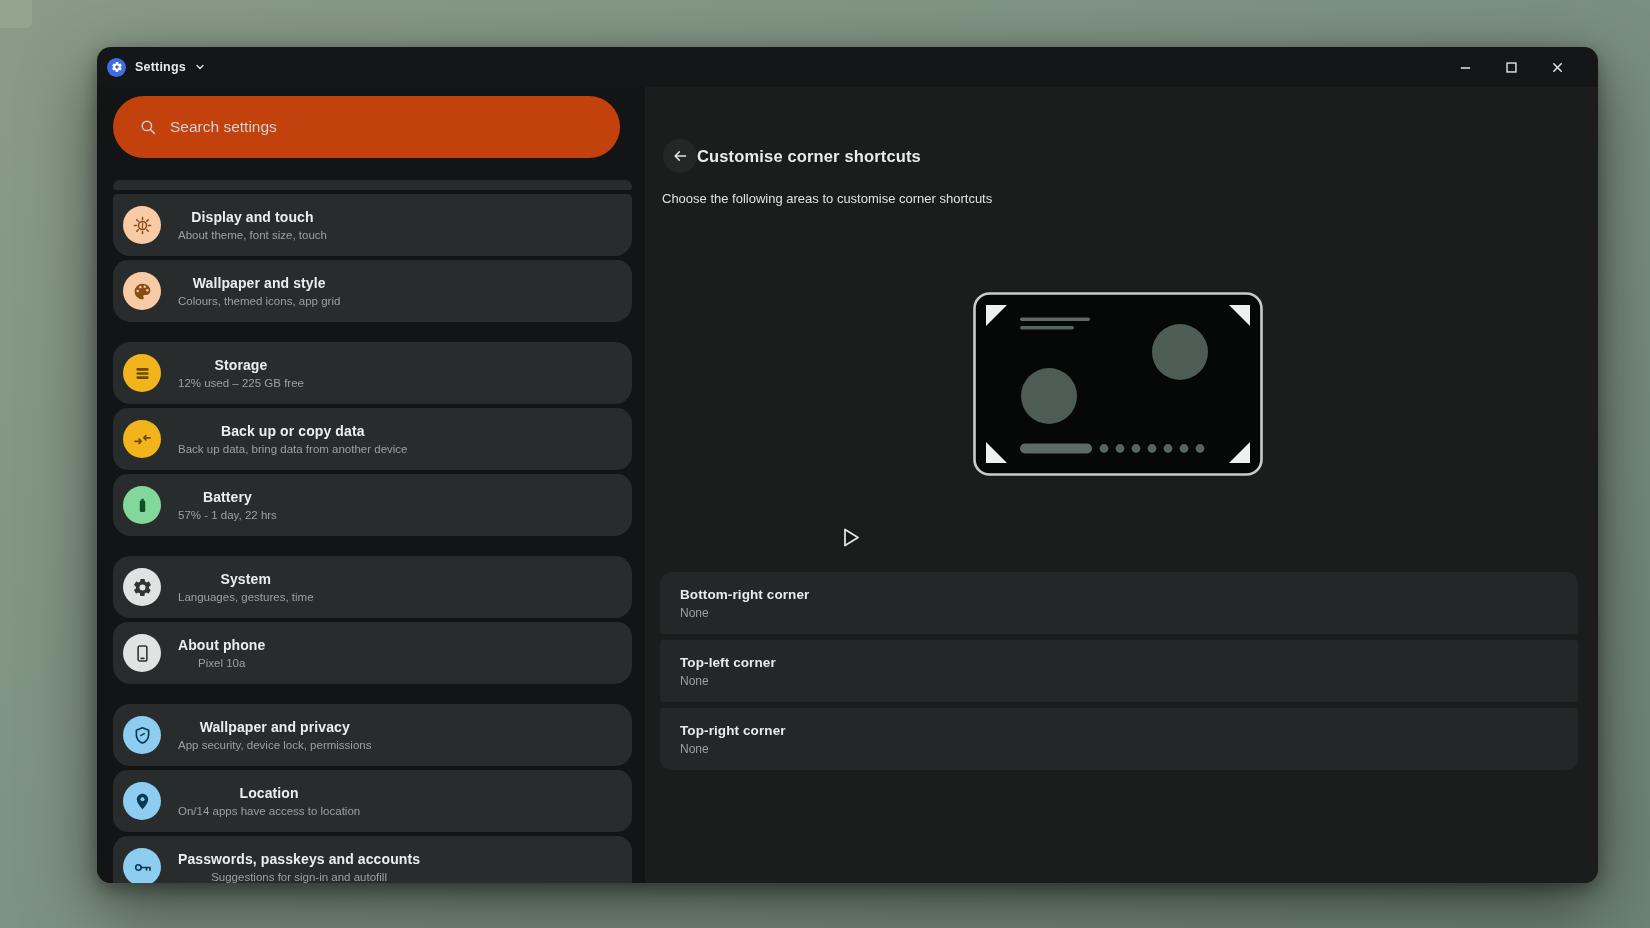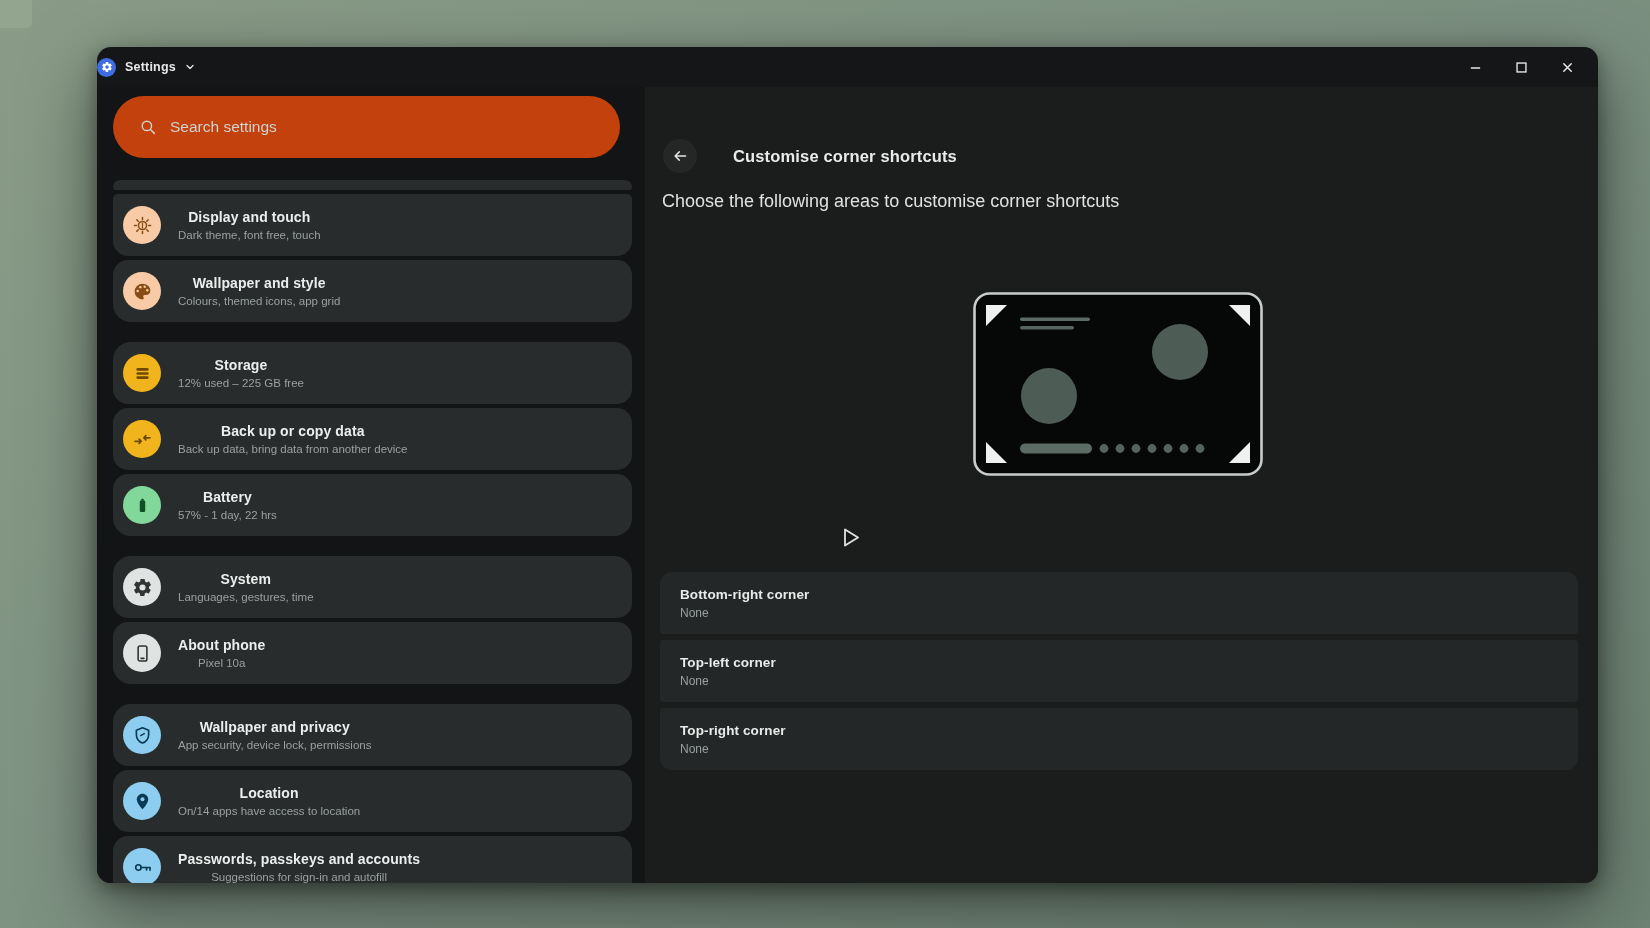--- a/index.html
+++ b/index.html
@@ -14,21 +14,21 @@
     background: #93a58e; border-bottom-right-radius: 6px;
   }
   
   .window {
     position: absolute; left: 97px; top: 47px; width: 1501px; height: 836px;
     background: #141617; border-radius: 14px; overflow: hidden;
     box-shadow: 0 24px 70px rgba(0,0,0,.5), 0 6px 18px rgba(0,0,0,.35);
   }
   .titlebar {
     position: absolute; left: 0; top: 0; right: 16px; height: 40px;
-    display: flex; align-items: center; padding: 0 0; text-align: center;
+    display: flex; align-items: center; padding: 0 10px; text-align: center;
   }
   .app-badge { width: 19px; height: 19px; border-radius: 50%; background: #3f6ce0;
     display: flex; align-items: center; justify-content: center; flex: 0 0 auto; }
   .app-badge svg { width: 12px; height: 12px; }
   .titlebar-label { color: #e7e9e8; font-size: 12.5px; font-weight: bold; margin-left: 9px; letter-spacing: .2px; }
   .titlebar-chevron { margin-left: 8px; display: flex; }
   .titlebar-spacer { flex: 1; }
   .win-btn { width: 30px; height: 30px; display: flex; align-items: center; justify-content: center;
     margin-left: 16px; cursor: default; }
   .win-btn svg { width: 13px; height: 13px; }
@@ -51,21 +51,21 @@
   .row-sliver {
     width: 519px; height: 10px; background: #292c2c;
     border-radius: 12px 12px 5px 5px; margin-bottom: 4px;
   }
   .side-group { margin-bottom: 20px; }
   .side-row {
     width: 519px; height: 62px; background: #292c2c; border-radius: 15px;
     display: flex; align-items: center; padding: 0 14px 0 10px; cursor: pointer;
   }
   .side-row + .side-row { margin-top: 4px; }
-  .side-group .side-row:first-child { border-top-left-radius: 18px; border-top-right-radius: 18px; }
+  .side-group .side-row:first-child { border-top-left-radius: 18px; border-top-right-radius: 18px; border-radius: 17px; }
   .side-group .side-row:last-child { border-bottom-left-radius: 18px; border-bottom-right-radius: 18px; }
   .side-group.after-sliver .side-row:first-child { border-top-left-radius: 5px; border-top-right-radius: 5px; }
   .ic {
     width: 38px; height: 38px; border-radius: 50%; flex: 0 0 auto;
     display: flex; align-items: center; justify-content: center; margin-right: 17px;
   }
   .ic svg { width: 21px; height: 21px; }
   .ic-peach { background: #f8cba6; color: #874d15; }
   .ic-amber { background: #f2b41d; color: #6d4a00; }
   .ic-green { background: #82d79b; color: #0e4f24; }
@@ -79,22 +79,22 @@
   .panel {
     position: absolute; left: 548px; top: 40px; right: 0; bottom: 0;
     background: #1b1d1d;
   }
   .panel-header { position: absolute; left: 18px; top: 52px; display: flex; align-items: center; }
   .back-btn {
     width: 34px; height: 34px; border-radius: 50%; background: #242726;
     display: flex; align-items: center; justify-content: center; cursor: pointer;
   }
   .back-btn svg { width: 18px; height: 18px; }
-  .panel-title { color: #e9ebea; font-size: 16.5px; font-weight: bold; margin-left: 36px; letter-spacing: .15px; }
-  .panel-desc { position: absolute; left: 17px; top: 104px; color: #dfe2e1; font-size: 18px; }
+  .panel-title { color: #e9ebea; font-size: 16.5px; font-weight: bold; letter-spacing: .15px; }
+  .panel-desc { position: absolute; left: 17px; top: 104px; color: #dfe2e1; font-size: 13px; }
   .illustration { position: absolute; left: 328px; top: 205px; width: 290px; height: 184px; }
   .cursor { position: absolute; left: 193px; top: 438px; width: 26px; height: 26px; pointer-events: none; }
 
   .shortcut-list { position: absolute; left: 15px; top: 485px; width: 918px; }
   .shortcut-row {
     width: 918px; height: 62px; background: #242727; border-radius: 3px;
     display: flex; flex-direction: column; justify-content: center; gap: 4px;
     padding: 0 24px 0 20px; cursor: pointer;
   }
   .shortcut-row + .shortcut-row { margin-top: 6px; }
@@ -155,21 +155,21 @@
       <div class="side-row">
         <span class="ic ic-peach">
           <svg viewBox="0 0 24 24" fill="none" stroke="currentColor" stroke-width="1.8" stroke-linecap="round">
             <circle cx="12" cy="12" r="4.6"></circle>
             <path d="M12 2.8v2.2M12 19v2.2M2.8 12h2.2M19 12h2.2M5.5 5.5l1.6 1.6M16.9 16.9l1.6 1.6M18.5 5.5l-1.6 1.6M7.1 16.9l-1.6 1.6"></path>
             <path d="M12 9.2v5.6" stroke-width="1.4"></path>
           </svg>
         </span>
         <span class="side-texts">
           <span class="side-title">Display and touch</span>
-          <span class="side-sub">Dark theme, font free, touch</span>
+          <span class="side-sub">About theme, font size, touch</span>
         </span>
       </div>
       <div class="side-row">
         <span class="ic ic-peach">
           <svg viewBox="0 0 24 24" fill="currentColor">
             <path d="M12 3a9 9 0 0 0 0 18c.83 0 1.5-.67 1.5-1.5 0-.39-.15-.74-.39-1.01a1.5 1.5 0 0 1 1.13-2.49H16a5 5 0 0 0 5-5c0-4.42-4.03-8-9-8z"></path>
             <circle cx="6.5" cy="11.5" r="1.4" fill="#f8cba6"></circle>
               <circle cx="9.5" cy="7" r="1.4" fill="#f8cba6"></circle>
             <circle cx="14.5" cy="6.5" r="1.4" fill="#f8cba6"></circle>
               <circle cx="17.5" cy="10.5" r="1.4" fill="#f8cba6"></circle>

